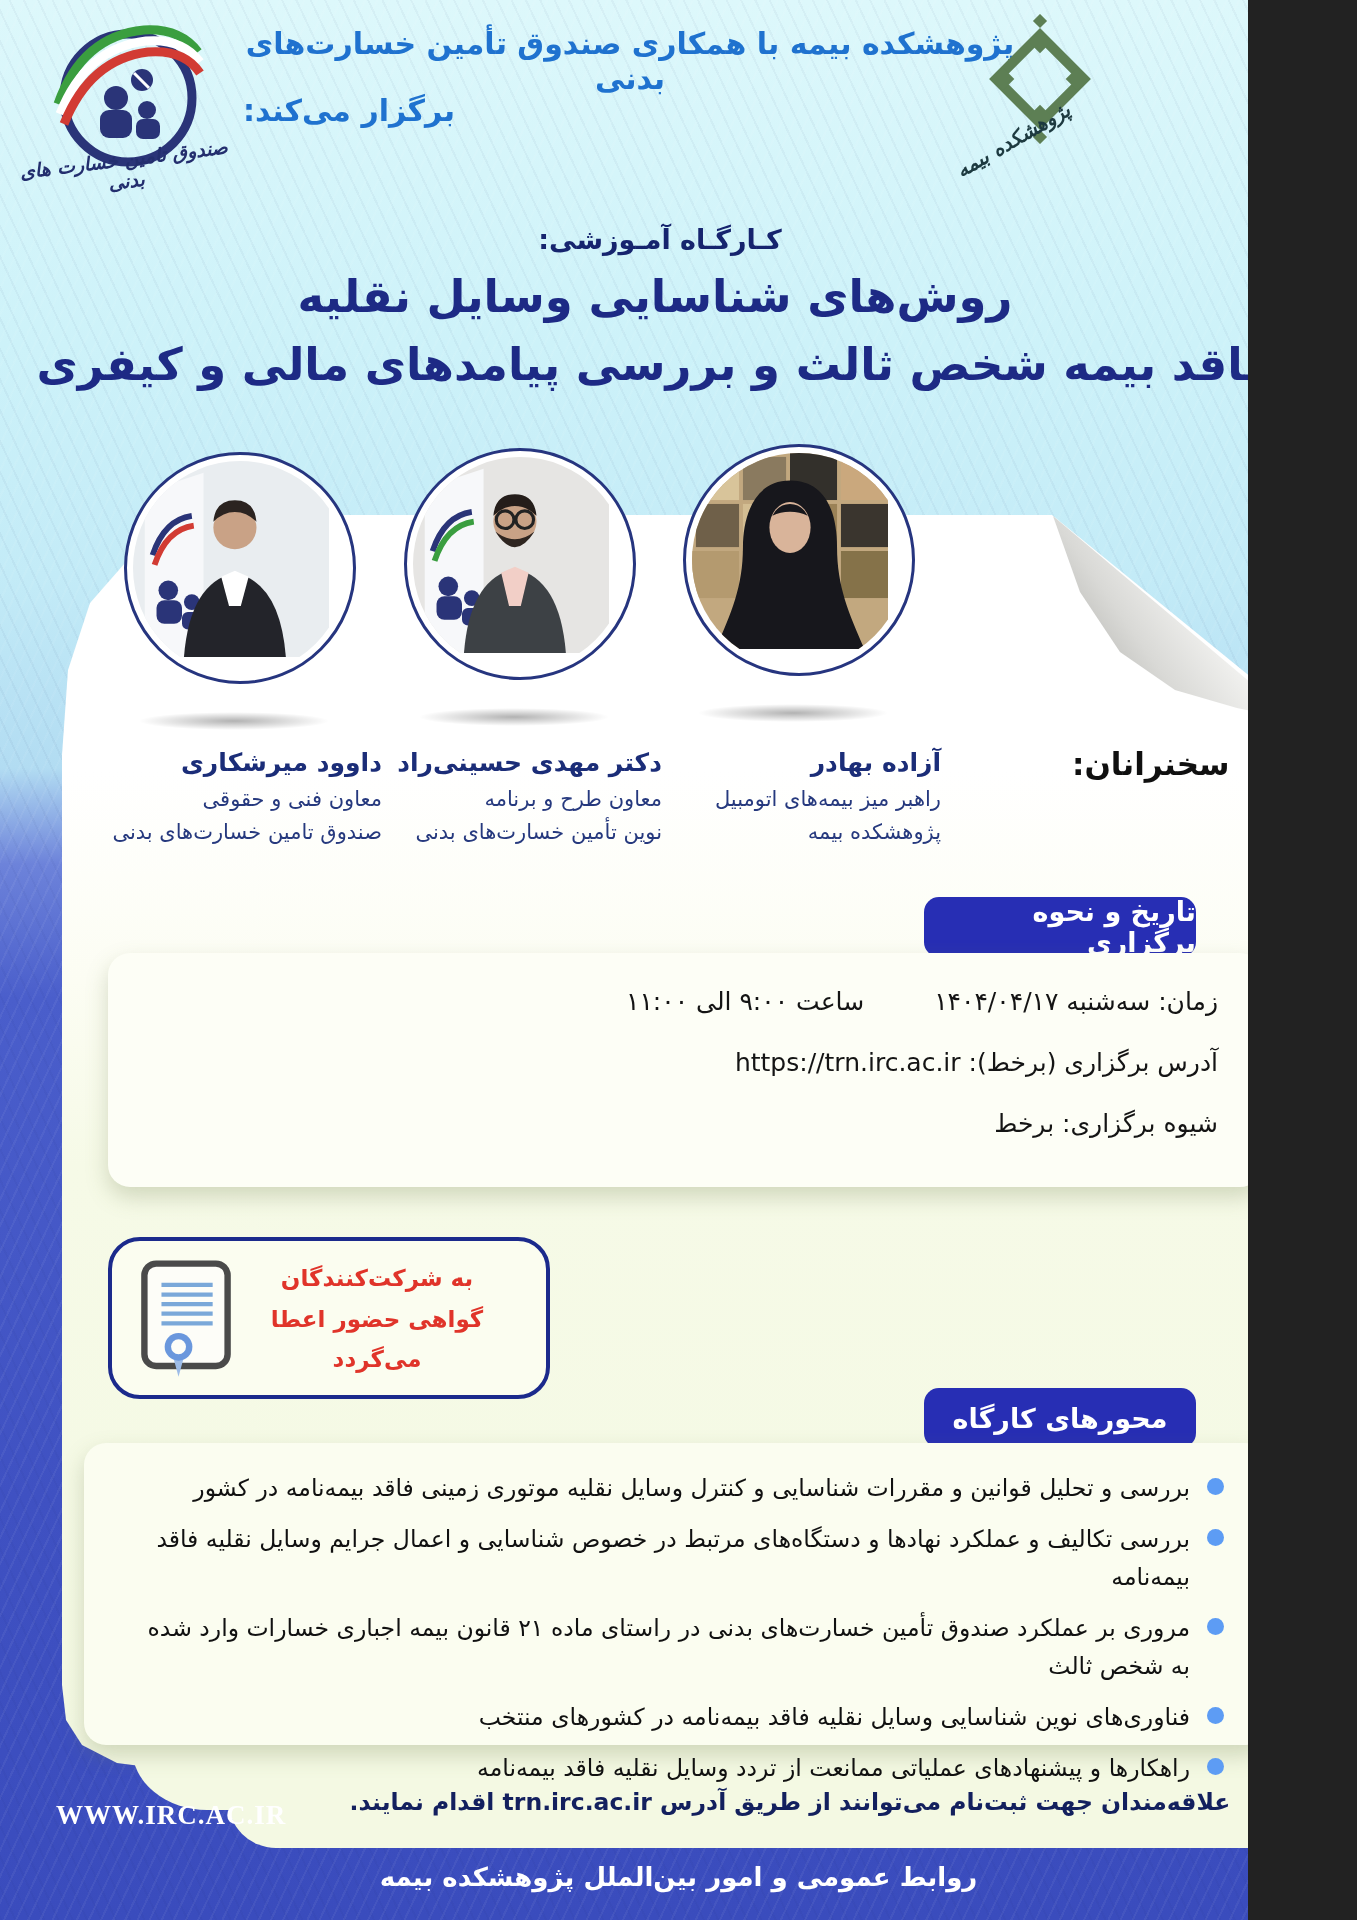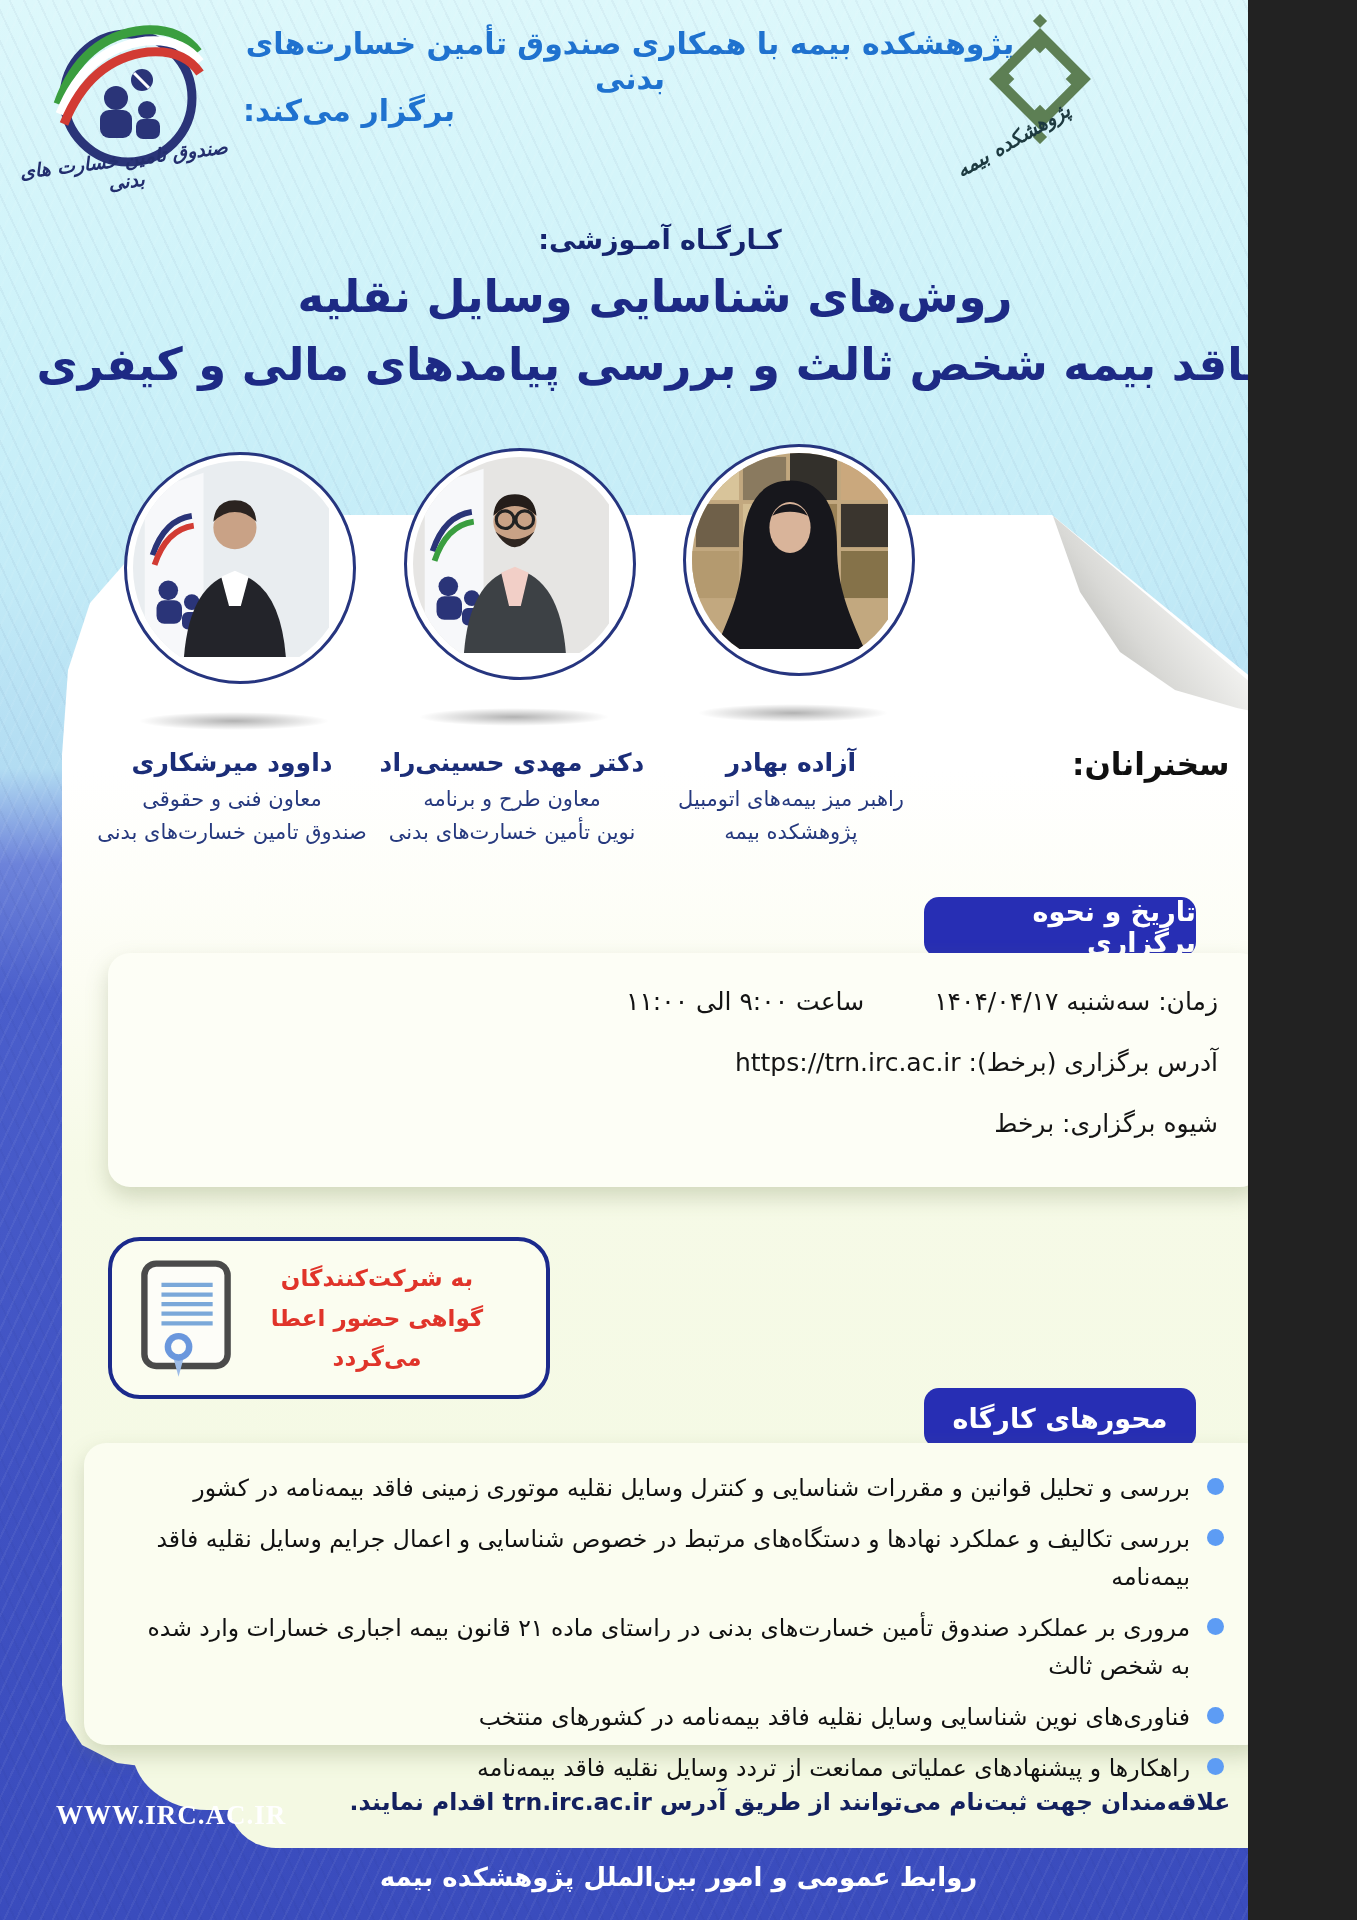--- a/index.html
+++ b/index.html
@@ -45,41 +45,41 @@
   .tab{position:absolute;left:228px;top:1738px;width:1074px;height:110px;background:#f4f9e3;
     border-radius:0 0 48px 48px;}
   .tab-bridge{position:absolute;left:132px;top:1738px;width:130px;height:72px;background:#f4f9e3;
     border-bottom-left-radius:75px 62px;}
   
   .photo{position:absolute;width:214px;height:214px;border-radius:50%;
     border:3px solid #26357f;background:#fff;padding:6px;}
   .photo-inner{width:100%;height:100%;border-radius:50%;overflow:hidden;}
   .photo-shadow{position:absolute;width:190px;height:18px;border-radius:50%;
     background:radial-gradient(closest-side,rgba(0,0,0,.30),rgba(0,0,0,0));}
-  .spk-col{position:absolute;width:300px;text-align:center;}
+  .spk-col{position:absolute;width:300px;text-align:right;}
   .spk-name{color:#1b2d78;font-size:25px;font-weight:bold;margin-bottom:10px;}
   .spk-role{color:#26397e;font-size:21px;margin-bottom:9px;}
   .spk-org{color:#26397e;font-size:21px;}
   .speakers-label{position:absolute;left:1072px;top:746px;color:#101010;font-size:31px;font-weight:bold;}
   
   .badge{position:absolute;width:272px;height:60px;background:#272eb4;border-radius:15px;
     color:#fff;font-size:27px;font-weight:bold;display:flex;align-items:center;justify-content:center;}
   .badge::after{content:"";position:absolute;right:14px;top:98%;width:0;height:0;
     border-top:26px solid #272eb4;border-left:26px solid transparent;}
   .card{position:absolute;background:#fdfef6;border-radius:22px;
     box-shadow:0 10px 22px rgba(110,125,80,.28);}
   .sched-card{left:108px;top:953px;width:1154px;height:234px;direction:rtl;
     color:#141414;font-size:25px;padding:34px 44px 0 44px;box-sizing:border-box;}
   .sched-row{margin-bottom:32px;display:flex;gap:70px;}
   .lbl{font-weight:normal;}
   .ltr{direction:ltr;unicode-bidi:embed;}
   
   .cert-box{position:absolute;left:108px;top:1237px;width:442px;height:162px;
     border:4px solid #1b2a8c;border-radius:32px;background:#fbfdf0;
-    display:flex;align-items:center;direction:rtl;padding:9px 26px;box-sizing:border-box;}
+    display:flex;align-items:flex-end;direction:rtl;padding:16px 26px;box-sizing:border-box;}
   .cert-text{flex:1;text-align:center;color:#e0342a;font-size:23px;font-weight:bold;line-height:1.75;}
   .cert-icon{width:96px;height:122px;flex:0 0 auto;}
   
   .topics-card{left:84px;top:1443px;width:1182px;height:302px;direction:rtl;
     padding:26px 42px 0 38px;box-sizing:border-box;background:#fbfdf0;}
   .topic{color:#111;font-size:23.5px;line-height:1.62;margin-bottom:13px;position:relative;padding-right:34px;}
   .topic .dot{position:absolute;right:0;top:9px;width:17px;height:17px;border-radius:50%;background:#5d9cf4;}
   
   .site{position:absolute;left:56px;top:1800px;color:#fff;font-size:27px;font-weight:bold;
     letter-spacing:1px;font-family:Liberation Serif, serif;}

